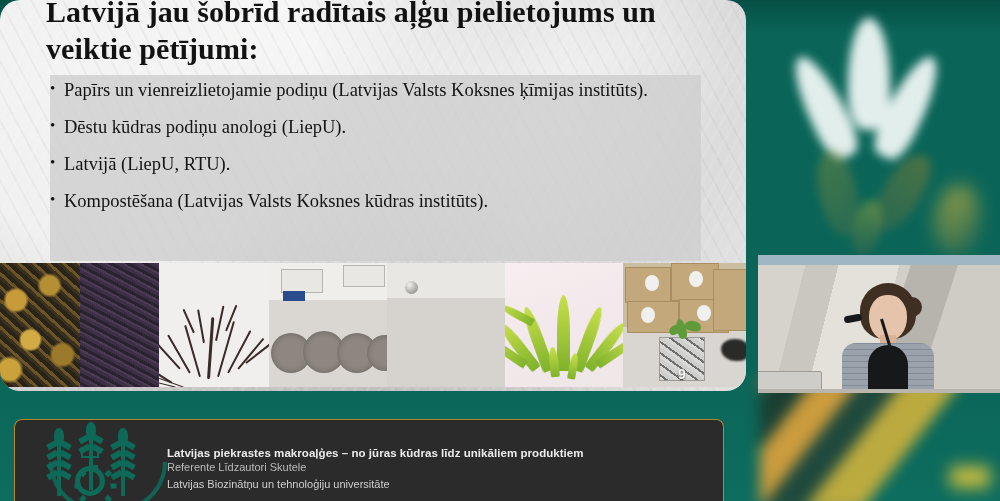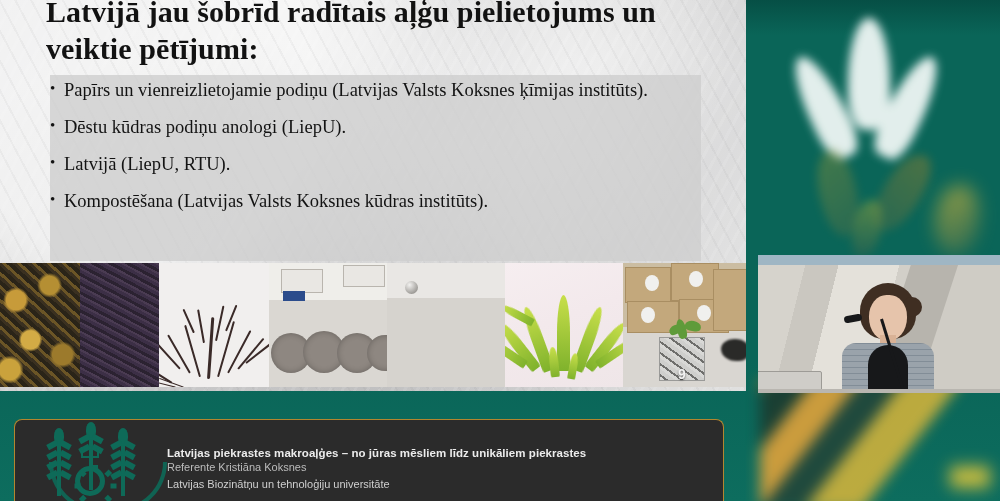--- a/index.html
+++ b/index.html
@@ -50,20 +50,21 @@
   
   .slide{
     position:absolute;left:0;top:0;width:746px;height:391px;
     background:
       radial-gradient(circle at 18% 22%, rgba(255,255,255,.75) 0 26%, rgba(0,0,0,0) 55%),
       radial-gradient(circle at 62% 12%, rgba(255,255,255,.45) 0 18%, rgba(0,0,0,0) 46%),
       radial-gradient(circle at 88% 48%, rgba(255,255,255,.40) 0 20%, rgba(0,0,0,0) 52%),
       radial-gradient(ellipse at 36% 70%, rgba(150,150,152,.35) 0 28%, rgba(0,0,0,0) 60%),
       linear-gradient(128deg,#c9c9cb 0%,#d7d7d6 24%,#bfbfc0 43%,#d2d2d2 62%,#c4c4c5 80%,#d6d6d5 100%);
     overflow:hidden;
+    border-radius:20px;
   }
   .slide::before{
     
     content:"";position:absolute;inset:0;
     background:
       repeating-linear-gradient(118deg, rgba(255,255,255,.10) 0 3px, rgba(0,0,0,0) 3px 11px),
       repeating-linear-gradient(62deg, rgba(120,120,122,.07) 0 2px, rgba(0,0,0,0) 2px 14px);
     opacity:.9;pointer-events:none;
   }
 
@@ -389,19 +390,19 @@
         <i class="gear-tooth" style="transform:rotate(90deg);"></i>
         <i class="gear-tooth" style="transform:rotate(135deg);"></i>
 
         <i class="gear-tooth" style="transform:rotate(225deg);"></i>
         <i class="gear-tooth" style="transform:rotate(270deg);"></i>
         <i class="gear-tooth" style="transform:rotate(315deg);"></i>
       </span>
     </div>
 
     <div class="banner-text">
-      <div class="b-title">Latvijas piekrastes makroaļģes – no jūras mēsliem līdz unikāliem piekrastes</div>
-      <div class="b-sub">Referente Kristiāna Koksnes</div>
+      <div class="b-title">Latvijas piekrastes makroaļģes – no jūras kūdras līdz unikāliem produktiem</div>
+      <div class="b-sub">Referente Līdzautori Skutele</div>
       <div class="b-line">Latvijas Biozinātņu un tehnoloģiju universitāte</div>
     </div>
   </div>
 
 </div>
 
 </body></html>

